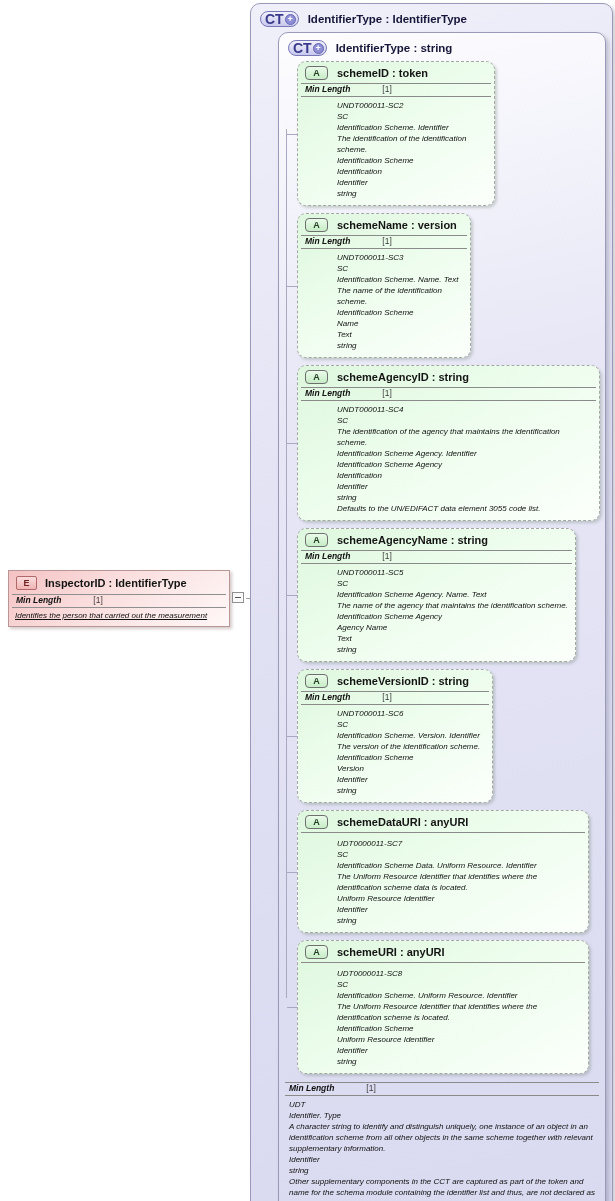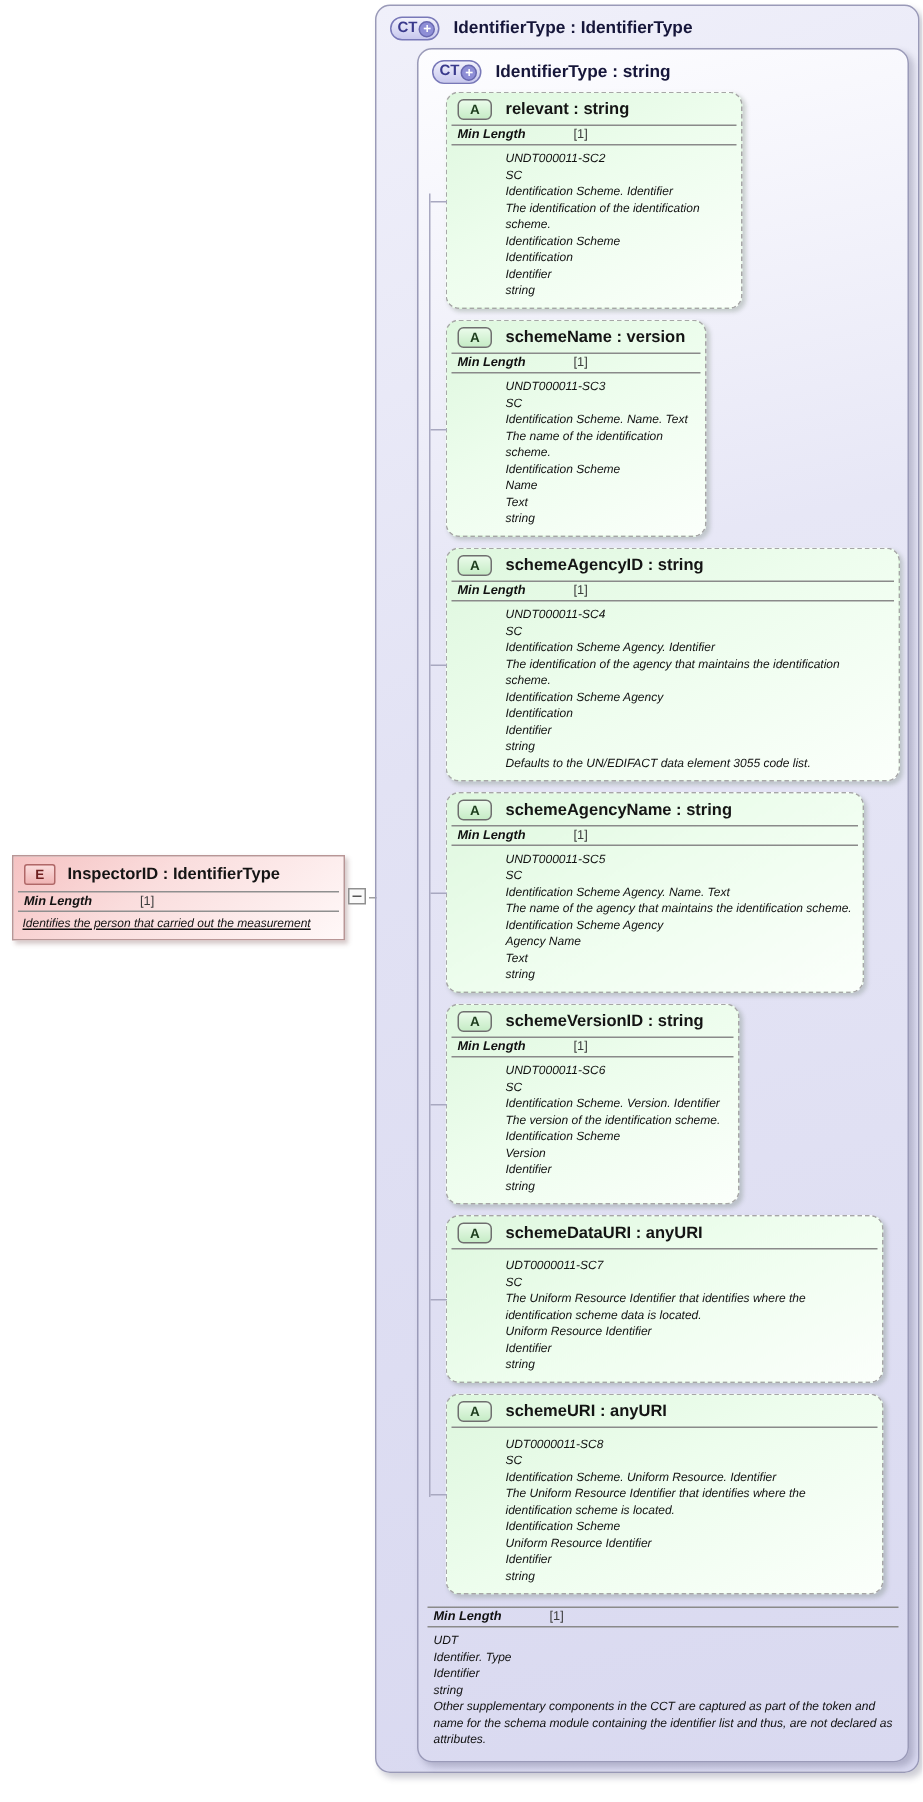--- a/index.html
+++ b/index.html
@@ -25,21 +25,21 @@
     padding:7px 10px 5px 9px;
     font-size:11.5px;font-weight:bold;color:#16163a;
   }
   
   .ct-icon{
     display:inline-flex;align-items:center;gap:1px;
     border:1px solid #7878b8;border-radius:8px;
     background:linear-gradient(#f2f2fc,#c8c8ee);
     padding:1px 2px 1px 4px;height:12px;
   }
-  .ct-icon .ct-txt{font-size:10px;font-weight:bold;color:#3a3a8c;line-height:10px;}
+  .ct-icon .ct-txt{font-size:14px;font-weight:bold;color:#3a3a8c;line-height:10px;}
   .ct-icon .plus{
     width:9px;height:9px;border-radius:50%;
     background:#8e8ed6;border:1px solid #6868b0;
     color:#fff;font-size:9px;line-height:8px;font-weight:bold;
     display:inline-flex;align-items:center;justify-content:center;
   }
   .a-icon{
     display:inline-flex;align-items:center;justify-content:center;
     width:21px;height:12px;border:1px solid #6f6f6f;border-radius:4px;
     background:linear-gradient(#eafbea,#c6ecc6);
@@ -134,21 +134,21 @@
       <span class="ct-icon">
         <span class="ct-txt">CT</span>
         <span class="plus">+</span>
       </span>
       <span>IdentifierType : string</span>
     </div>
 
     <div class="attr-box" style="width:196px;">
       <div class="attr-header">
         <span class="a-icon">A</span>
-        <span>relevant : string</span>
+        <span>schemeID : token</span>
       </div>
       <div class="facet-strip">
         <span class="facet-label">Min Length</span>
         <span class="facet-value">[1]</span>
       </div>
       <div class="details">
           <div class="detail-line">UNDT000011-SC2</div>
           <div class="detail-line">SC</div>
           <div class="detail-line">Identification Scheme. Identifier</div>
           <div class="detail-line">The identification of the identification scheme.</div>
@@ -185,22 +185,22 @@
         <span class="a-icon">A</span>
         <span>schemeAgencyID : string</span>
       </div>
       <div class="facet-strip">
         <span class="facet-label">Min Length</span>
         <span class="facet-value">[1]</span>
       </div>
       <div class="details">
           <div class="detail-line">UNDT000011-SC4</div>
           <div class="detail-line">SC</div>
+          <div class="detail-line">The identification of the agency that maintains the identification scheme.</div>
           <div class="detail-line">Identification Scheme Agency. Identifier</div>
-          <div class="detail-line">The identification of the agency that maintains the identification scheme.</div>
           <div class="detail-line">Identification Scheme Agency</div>
           <div class="detail-line">Identification</div>
           <div class="detail-line">Identifier</div>
           <div class="detail-line">string</div>
           <div class="detail-line">Defaults to the UN/EDIFACT data element 3055 code list.</div>
         </div>
     </div>
 
     <div class="attr-box" style="width:277px;">
       <div class="attr-header">
@@ -246,20 +246,21 @@
 
     <div class="attr-box" style="width:290px;">
       <div class="attr-header">
         <span class="a-icon">A</span>
         <span>schemeDataURI : anyURI</span>
       </div>
       <div class="facet-strip no-bottom"></div>
       <div class="details">
           <div class="detail-line">UDT0000011-SC7</div>
           <div class="detail-line">SC</div>
+          <div class="detail-line">Identification Scheme Data. Uniform Resource. Identifier</div>
           <div class="detail-line">The Uniform Resource Identifier that identifies where the identification scheme data is located.</div>
           <div class="detail-line">Uniform Resource Identifier</div>
           <div class="detail-line">Identifier</div>
           <div class="detail-line">string</div>
         </div>
     </div>
 
     <div class="attr-box" style="width:290px;">
       <div class="attr-header">
         <span class="a-icon">A</span>
@@ -278,19 +279,20 @@
         </div>
     </div>
 
     <div class="facet-strip inner-facet">
       <span class="facet-label">Min Length</span>
       <span class="facet-value">[1]</span>
     </div>
     <div class="inner-bottom-details">
         <div class="detail-line">UDT</div>
         <div class="detail-line">Identifier. Type</div>
+        <div class="detail-line">A character string to identify and distinguish uniquely, one instance of an object in an identification scheme from all other objects in the same scheme together with relevant supplementary information.</div>
         <div class="detail-line">Identifier</div>
         <div class="detail-line">string</div>
         <div class="detail-line">Other supplementary components in the CCT are captured as part of the token and name for the schema module containing the identifier list and thus, are not declared as attributes.</div>
       </div>
   </div>
 
 </div>
 
 </body></html>

